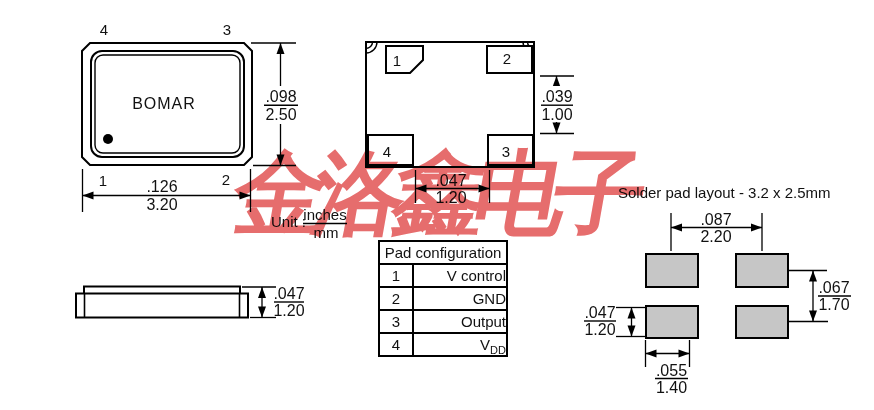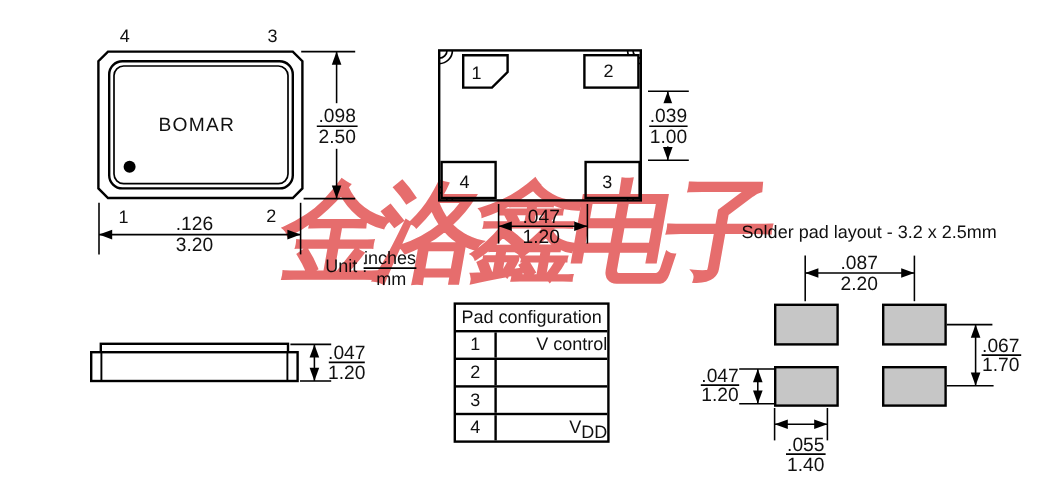--- a/index.html
+++ b/index.html
@@ -1,26 +1,26 @@
 <!DOCTYPE html>
 <html><head>
 <meta charset="utf-8">
 <style>
   html,body{margin:0;padding:0;background:#fff;}
   #stage{position:relative;width:874px;height:410px;background:#fff;overflow:hidden;
          font-family:"Liberation Sans","DejaVu Sans",sans-serif;color:#111;}
   svg text{font-family:"Liberation Sans","DejaVu Sans",sans-serif;fill:#111;}
-  .padtable{position:absolute;left:378px;top:252px;width:126px;background:#fff;
+  .padtable{position:absolute;left:378px;top:240px;width:126px;background:#fff;
             border:2px solid #000;font-size:15px;color:#111;}
   .pt-header{height:21px;line-height:21px;text-align:center;border-bottom:2px solid #000;}
   .pt-row{display:flex;height:21px;line-height:21px;border-bottom:2px solid #000;}
   .pt-row:last-child{border-bottom:none;}
   .pt-pin{width:32px;text-align:center;border-right:2px solid #000;}
   .pt-fn{flex:1;text-align:right;}
-  .pt-fn sub{font-size:15px;line-height:0;}
+  .pt-fn sub{font-size:11px;line-height:0;}
   .watermark{position:absolute;left:226px;top:146px;font-size:92px;font-weight:bold;
              letter-spacing:-12px;line-height:1.05;white-space:nowrap;
              transform:skewX(-10deg);transform-origin:left bottom;
              mix-blend-mode:multiply;pointer-events:none;
              font-family:"DejaVu Sans",sans-serif;}
 </style>
 </head>
 <body>
 
 <div id="stage">
@@ -172,23 +172,25 @@
 
 
 <div class="padtable">
   <div class="pt-header">Pad configuration</div>
   <div class="pt-row">
     <div class="pt-pin">1</div>
     <div class="pt-fn">V control</div>
   </div>
   <div class="pt-row">
     <div class="pt-pin">2</div>
+    <div class="pt-fn">GND</div>
   </div>
   <div class="pt-row">
     <div class="pt-pin">3</div>
+    <div class="pt-fn">Output</div>
   </div>
   <div class="pt-row">
     <div class="pt-pin">4</div>
     <div class="pt-fn"><span>V</span><sub>DD</sub></div>
   </div>
 </div>
 
 
 <div class="watermark" style="color: rgb(230, 109, 109);">金洛鑫电子</div>
 

